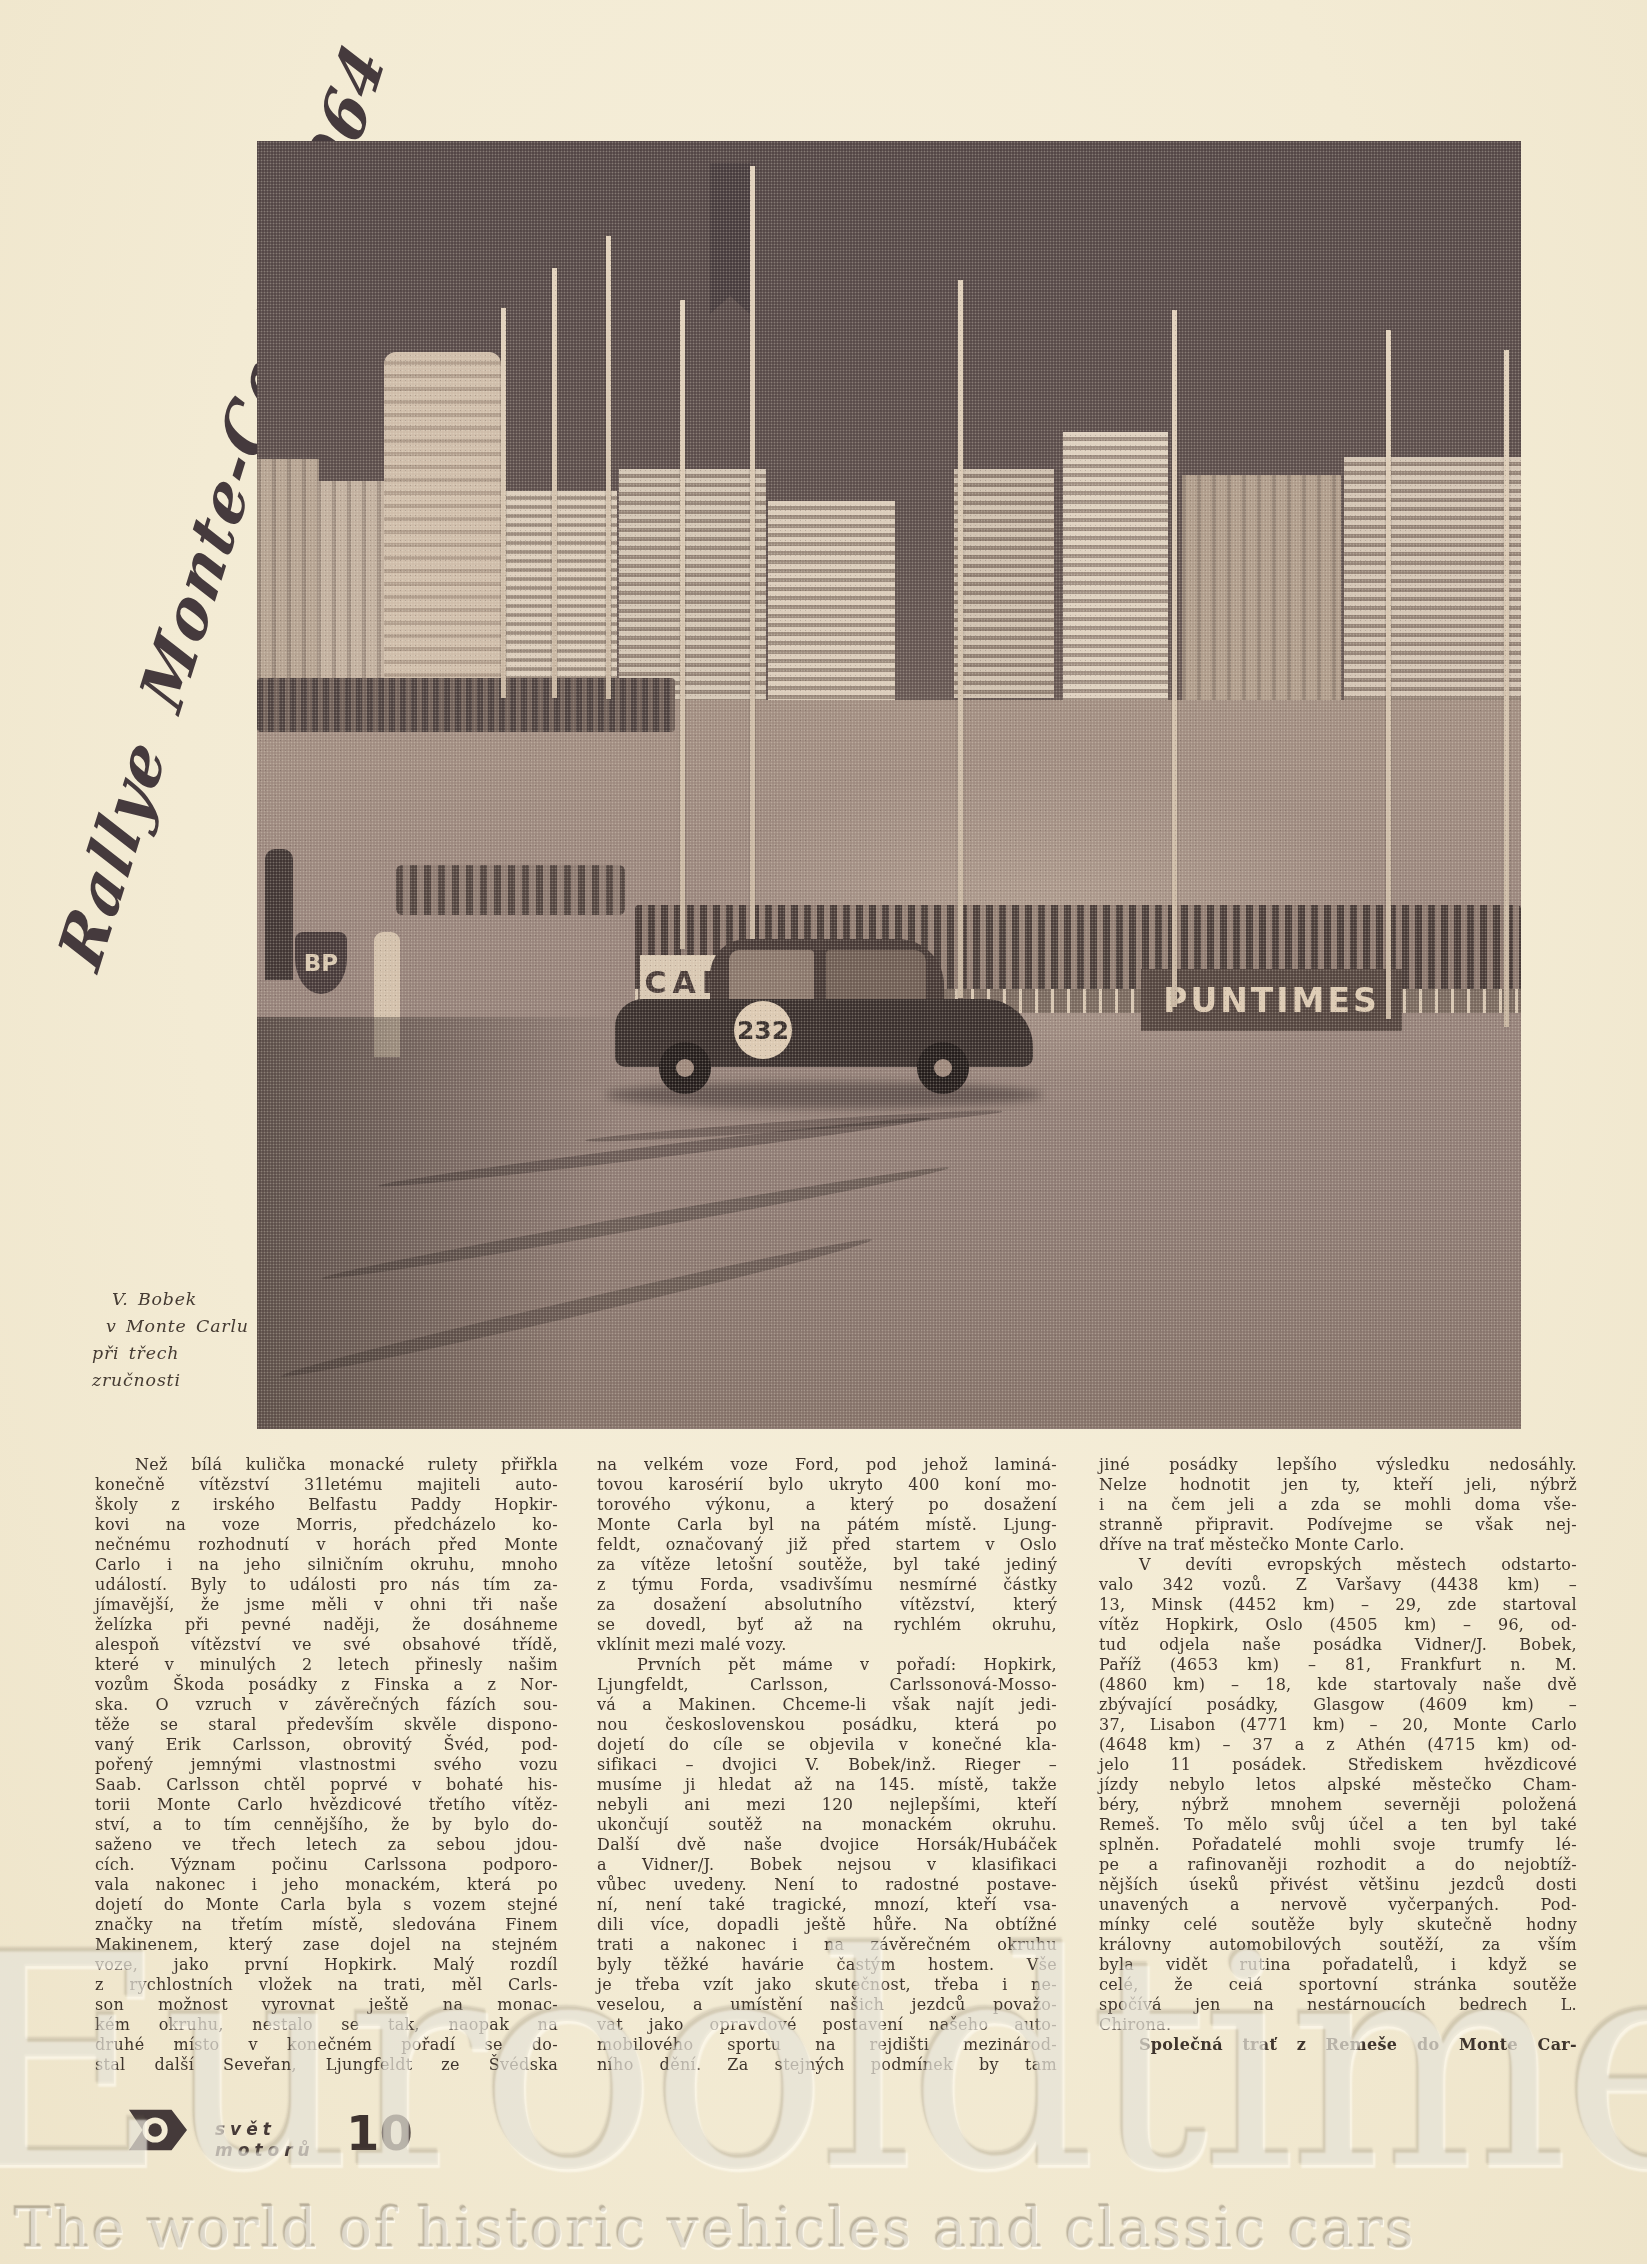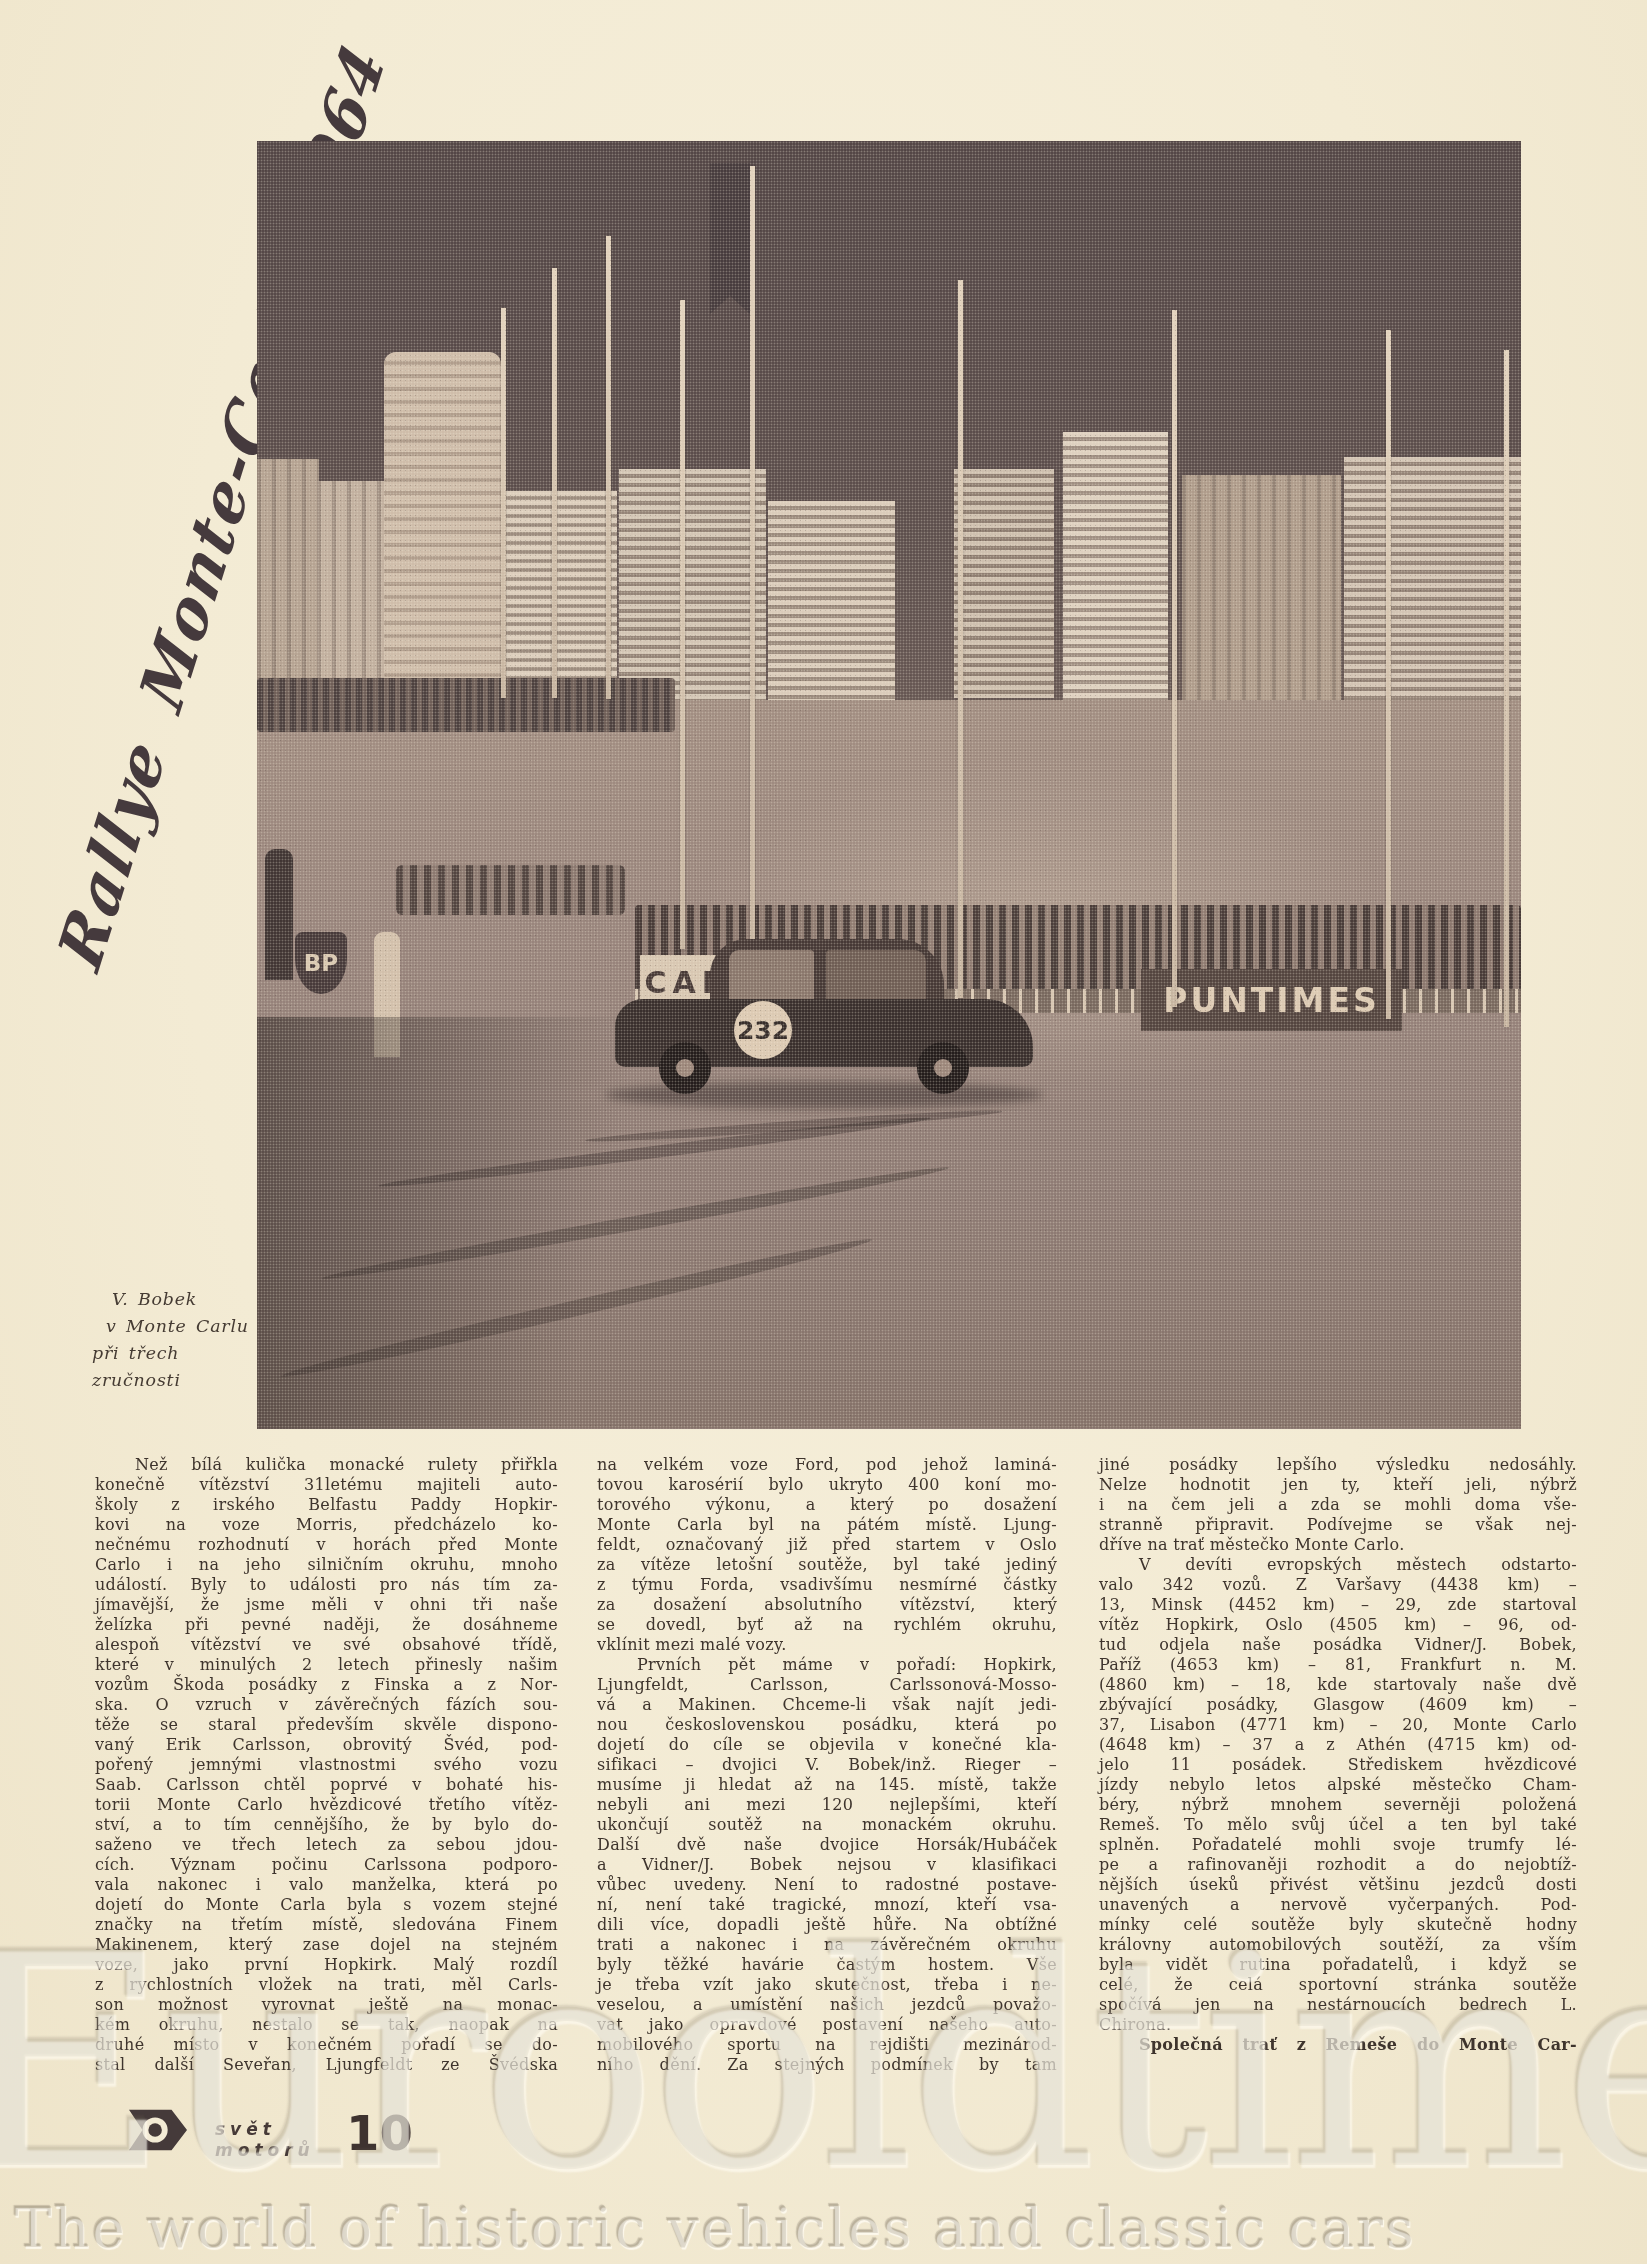--- a/index.html
+++ b/index.html
@@ -188,21 +188,21 @@
         <div class="line">vozům Škoda posádky z Finska a z Nor-</div>
         <div class="line">ska. O vzruch v závěrečných fázích sou-</div>
         <div class="line">těže se staral především skvěle dispono-</div>
         <div class="line">vaný Erik Carlsson, obrovitý Švéd, pod-</div>
         <div class="line">pořený jemnými vlastnostmi svého vozu</div>
         <div class="line">Saab. Carlsson chtěl poprvé v bohaté his-</div>
         <div class="line">torii Monte Carlo hvězdicové třetího vítěz-</div>
         <div class="line">ství, a to tím cennějšího, že by bylo do-</div>
         <div class="line">saženo ve třech letech za sebou jdou-</div>
         <div class="line">cích. Význam počinu Carlssona podporo-</div>
-        <div class="line">vala nakonec i valo manželka, která po</div>
+        <div class="line">vala nakonec i jeho monackém, která po</div>
         <div class="line">dojetí do Monte Carla byla s vozem stejné</div>
         <div class="line">značky na třetím místě, sledována Finem</div>
         <div class="line">Makinenem, který zase dojel na stejném</div>
         <div class="line">voze, jako první Hopkirk. Malý rozdíl</div>
         <div class="line">z rychlostních vložek na trati, měl Carls-</div>
         <div class="line">son možnost vyrovnat ještě na monac-</div>
         <div class="line">kém okruhu, nestalo se tak, naopak na</div>
         <div class="line">druhé místo v konečném pořadí se do-</div>
         <div class="line">stal další Seveřan, Ljungfeldt ze Švédska</div>
       </div>

